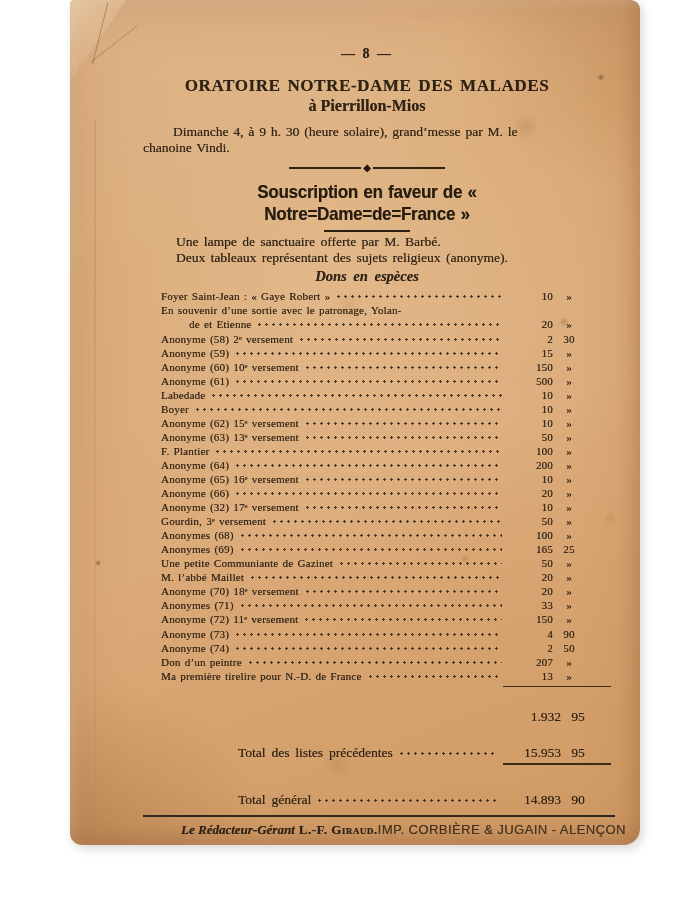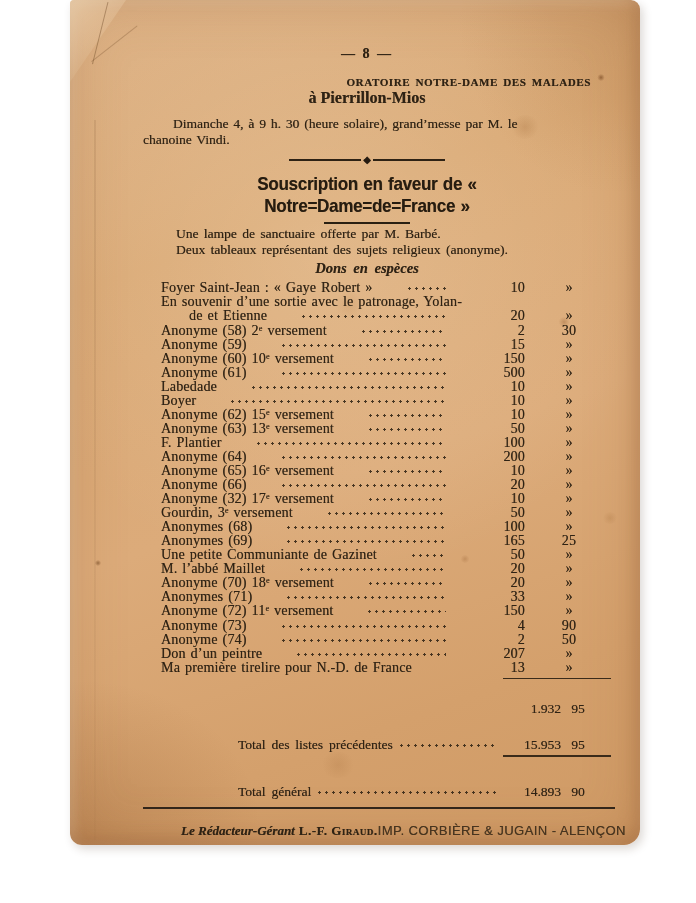--- a/index.html
+++ b/index.html
@@ -40,59 +40,59 @@
   .s3{left:488px;top:317px;width:12px;height:10px;background:radial-gradient(circle,rgba(140,85,40,.35),rgba(140,85,40,0) 70%);}
   .s4{left:262px;top:292px;width:34px;height:26px;background:radial-gradient(circle,rgba(160,105,50,.14),rgba(160,105,50,0) 70%);}
   .s5{left:25px;top:560px;width:6px;height:6px;background:radial-gradient(circle,rgba(100,58,22,.55),rgba(100,58,22,0) 75%);}
   .s6{left:250px;top:752px;width:36px;height:26px;background:radial-gradient(circle,rgba(150,95,45,.16),rgba(150,95,45,0) 70%);}
   .s7{left:532px;top:512px;width:16px;height:12px;background:radial-gradient(circle,rgba(150,95,45,.20),rgba(150,95,45,0) 70%);}
   .s8{left:390px;top:555px;width:10px;height:8px;background:radial-gradient(circle,rgba(140,85,40,.28),rgba(140,85,40,0) 70%);}
 
   .content{position:absolute;left:73px;top:0;width:448px;}
 
   .page-number{padding-top:46px;text-align:center;font-weight:bold;font-size:14px;letter-spacing:2px;}
-  .masthead{margin-top:14px;text-align:right;font-weight:bold;font-size:11px;letter-spacing:.6px;word-spacing:2px;}
+  .masthead{margin-top:14px;text-align:center;font-weight:bold;font-size:17px;letter-spacing:.6px;word-spacing:2px;}
   .location{margin-top:1px;text-align:center;font-weight:bold;font-size:16px;}
   .announcement{margin:9px 0 0 0;font-size:13.5px;line-height:16px;text-indent:30px;word-spacing:1.5px;}
   .divider{margin-top:7px;display:flex;align-items:center;justify-content:center;}
   .divider .line{width:72px;height:1.6px;background:#2e2214;}
   .divider .diamond{font-size:10px;line-height:10px;margin:0 2px;color:#241a10;}
   .big-title{margin-top:8px;text-align:center;
     font-family:"Liberation Sans","DejaVu Sans",sans-serif;
     font-weight:bold;font-size:18.5px;letter-spacing:-0.3px;word-spacing:1px;
     transform:scaleX(.92);transform-origin:center;color:#261c10;}
   .title-rule{width:86px;height:2.4px;background:#2a2012;margin:5px auto 0 auto;}
   .section-heading{margin-top:8px;text-align:center;font-style:italic;font-weight:bold;font-size:14.5px;word-spacing:3px;}
   .section-heading.especes{margin-top:3px;}
   .nature-item{margin:1.5px 0 0 0;padding-left:33px;font-size:13.5px;line-height:15px;word-spacing:2px;}
 
   .don-list{margin-top:4px;}
-  .don-row{display:flex;align-items:baseline;line-height:14.05px;font-size:14px;
-    padding-left:18px;padding-right:11px;letter-spacing:.2px;word-spacing:1.2px;gap:28px;}
+  .don-row{display:flex;align-items:baseline;line-height:14.05px;font-size:11px;
+    padding-left:18px;padding-right:11px;letter-spacing:.2px;word-spacing:1.2px;}
   .don-row.indent{padding-left:46px;}
   .don-label{white-space:nowrap;}
   .leader{flex:1;min-width:0;height:9px;margin:0 5px;align-self:baseline;
     background-image:radial-gradient(circle, rgba(44,32,18,.85) 1.05px, rgba(44,32,18,0) 1.35px);
     background-size:7px 7px;background-repeat:repeat-x;background-position:left bottom;}
   .no-dots .leader{background:none;}
   .francs{width:46px;text-align:right;white-space:nowrap;}
   .centimes{width:22px;text-align:center;margin-left:5px;white-space:nowrap;}
 
   .totals{margin-top:3px;font-size:13.5px;}
   .totals-rule{height:1.6px;background:#3a2b1a;width:108px;margin:3px -20px 2px auto;}
   .total-row{display:flex;align-items:baseline;line-height:15.5px;word-spacing:2.5px;}
   .total-row .spacer{width:95px;}
   .total-row .t-label{white-space:nowrap;}
   .t-francs{width:60px;text-align:right;white-space:nowrap;}
   .t-centimes{width:26px;text-align:center;margin-left:4px;white-space:nowrap;margin-top:20px;}
   .total-general{margin-top:7px;}
 
   .footer-rule{height:1.6px;background:#32251500;background:#34271700;
     background-color:#33261a;margin:8px -24px 0 0;}
-  .footer{display:flex;justify-content:space-between;align-items:baseline;padding-top:14px;}
+  .footer{display:flex;justify-content:space-between;align-items:baseline;padding-top:5px;}
   .editor{margin-left:38px;font-size:13px;font-style:italic;font-weight:bold;white-space:nowrap;}
   .editor .name{font-style:normal;font-variant:small-caps;letter-spacing:.5px;margin-left:4px;}
   .printer{font-family:"Liberation Sans","DejaVu Sans",sans-serif;font-size:13px;
     letter-spacing:.45px;color:#47341f;white-space:nowrap;margin-right:-8px;align-self:center;}
 </style>
 </head>
 <body>
 
 <div class="paper">
   <div class="fold"></div>

